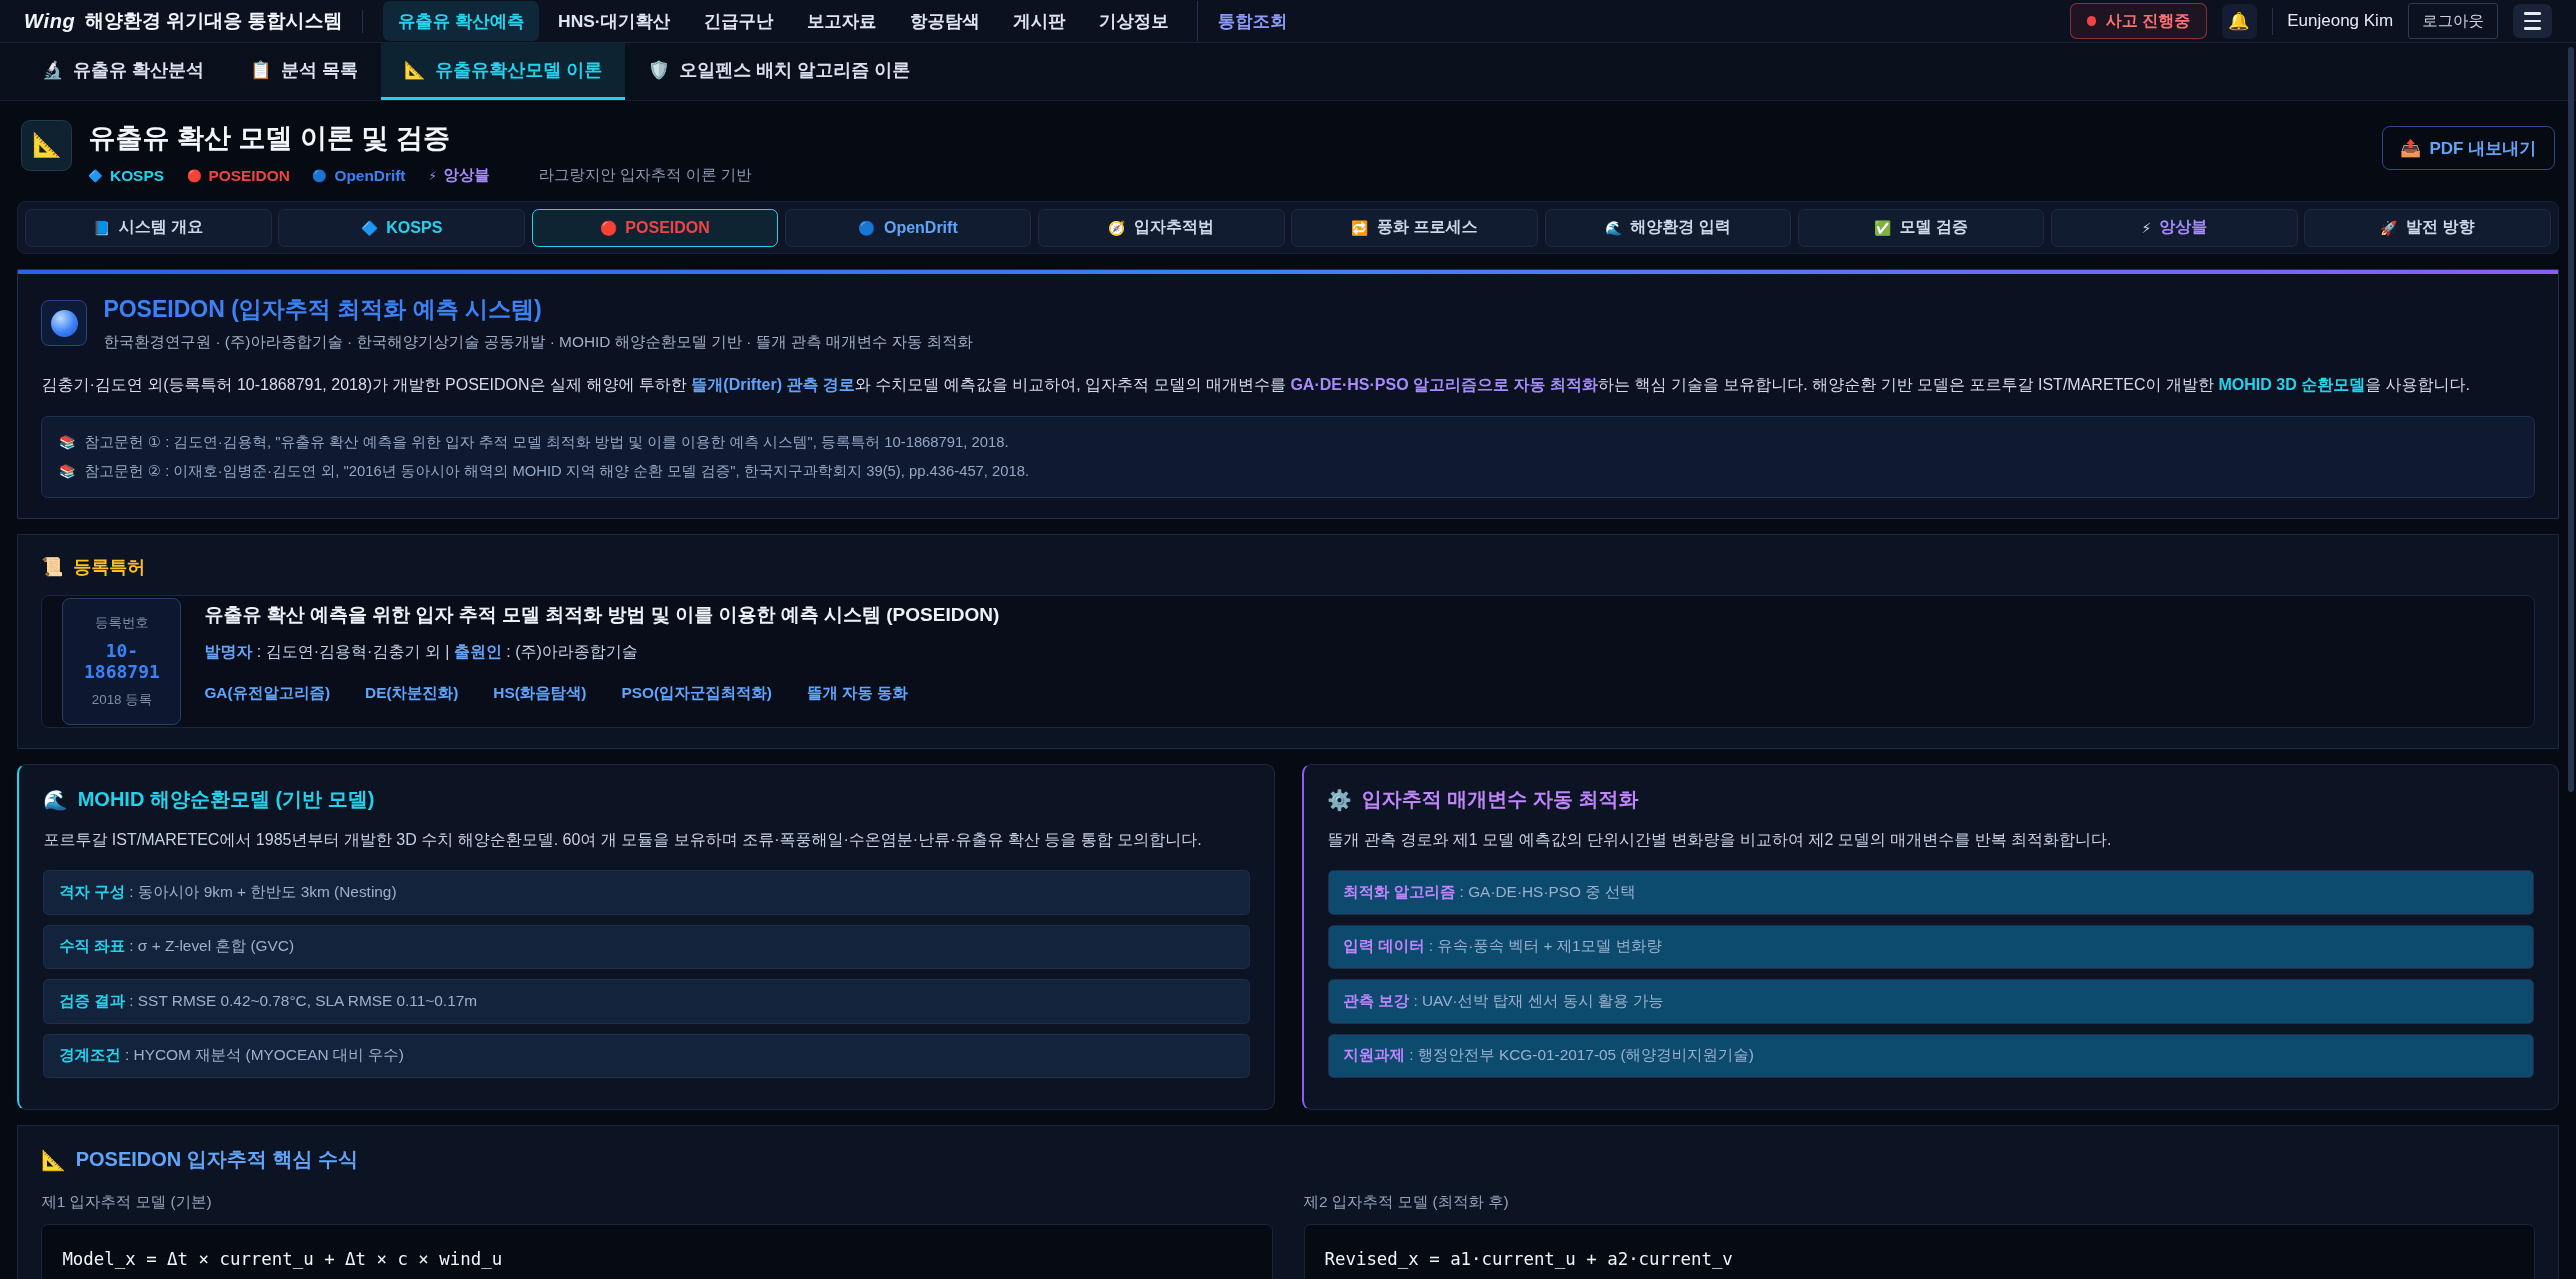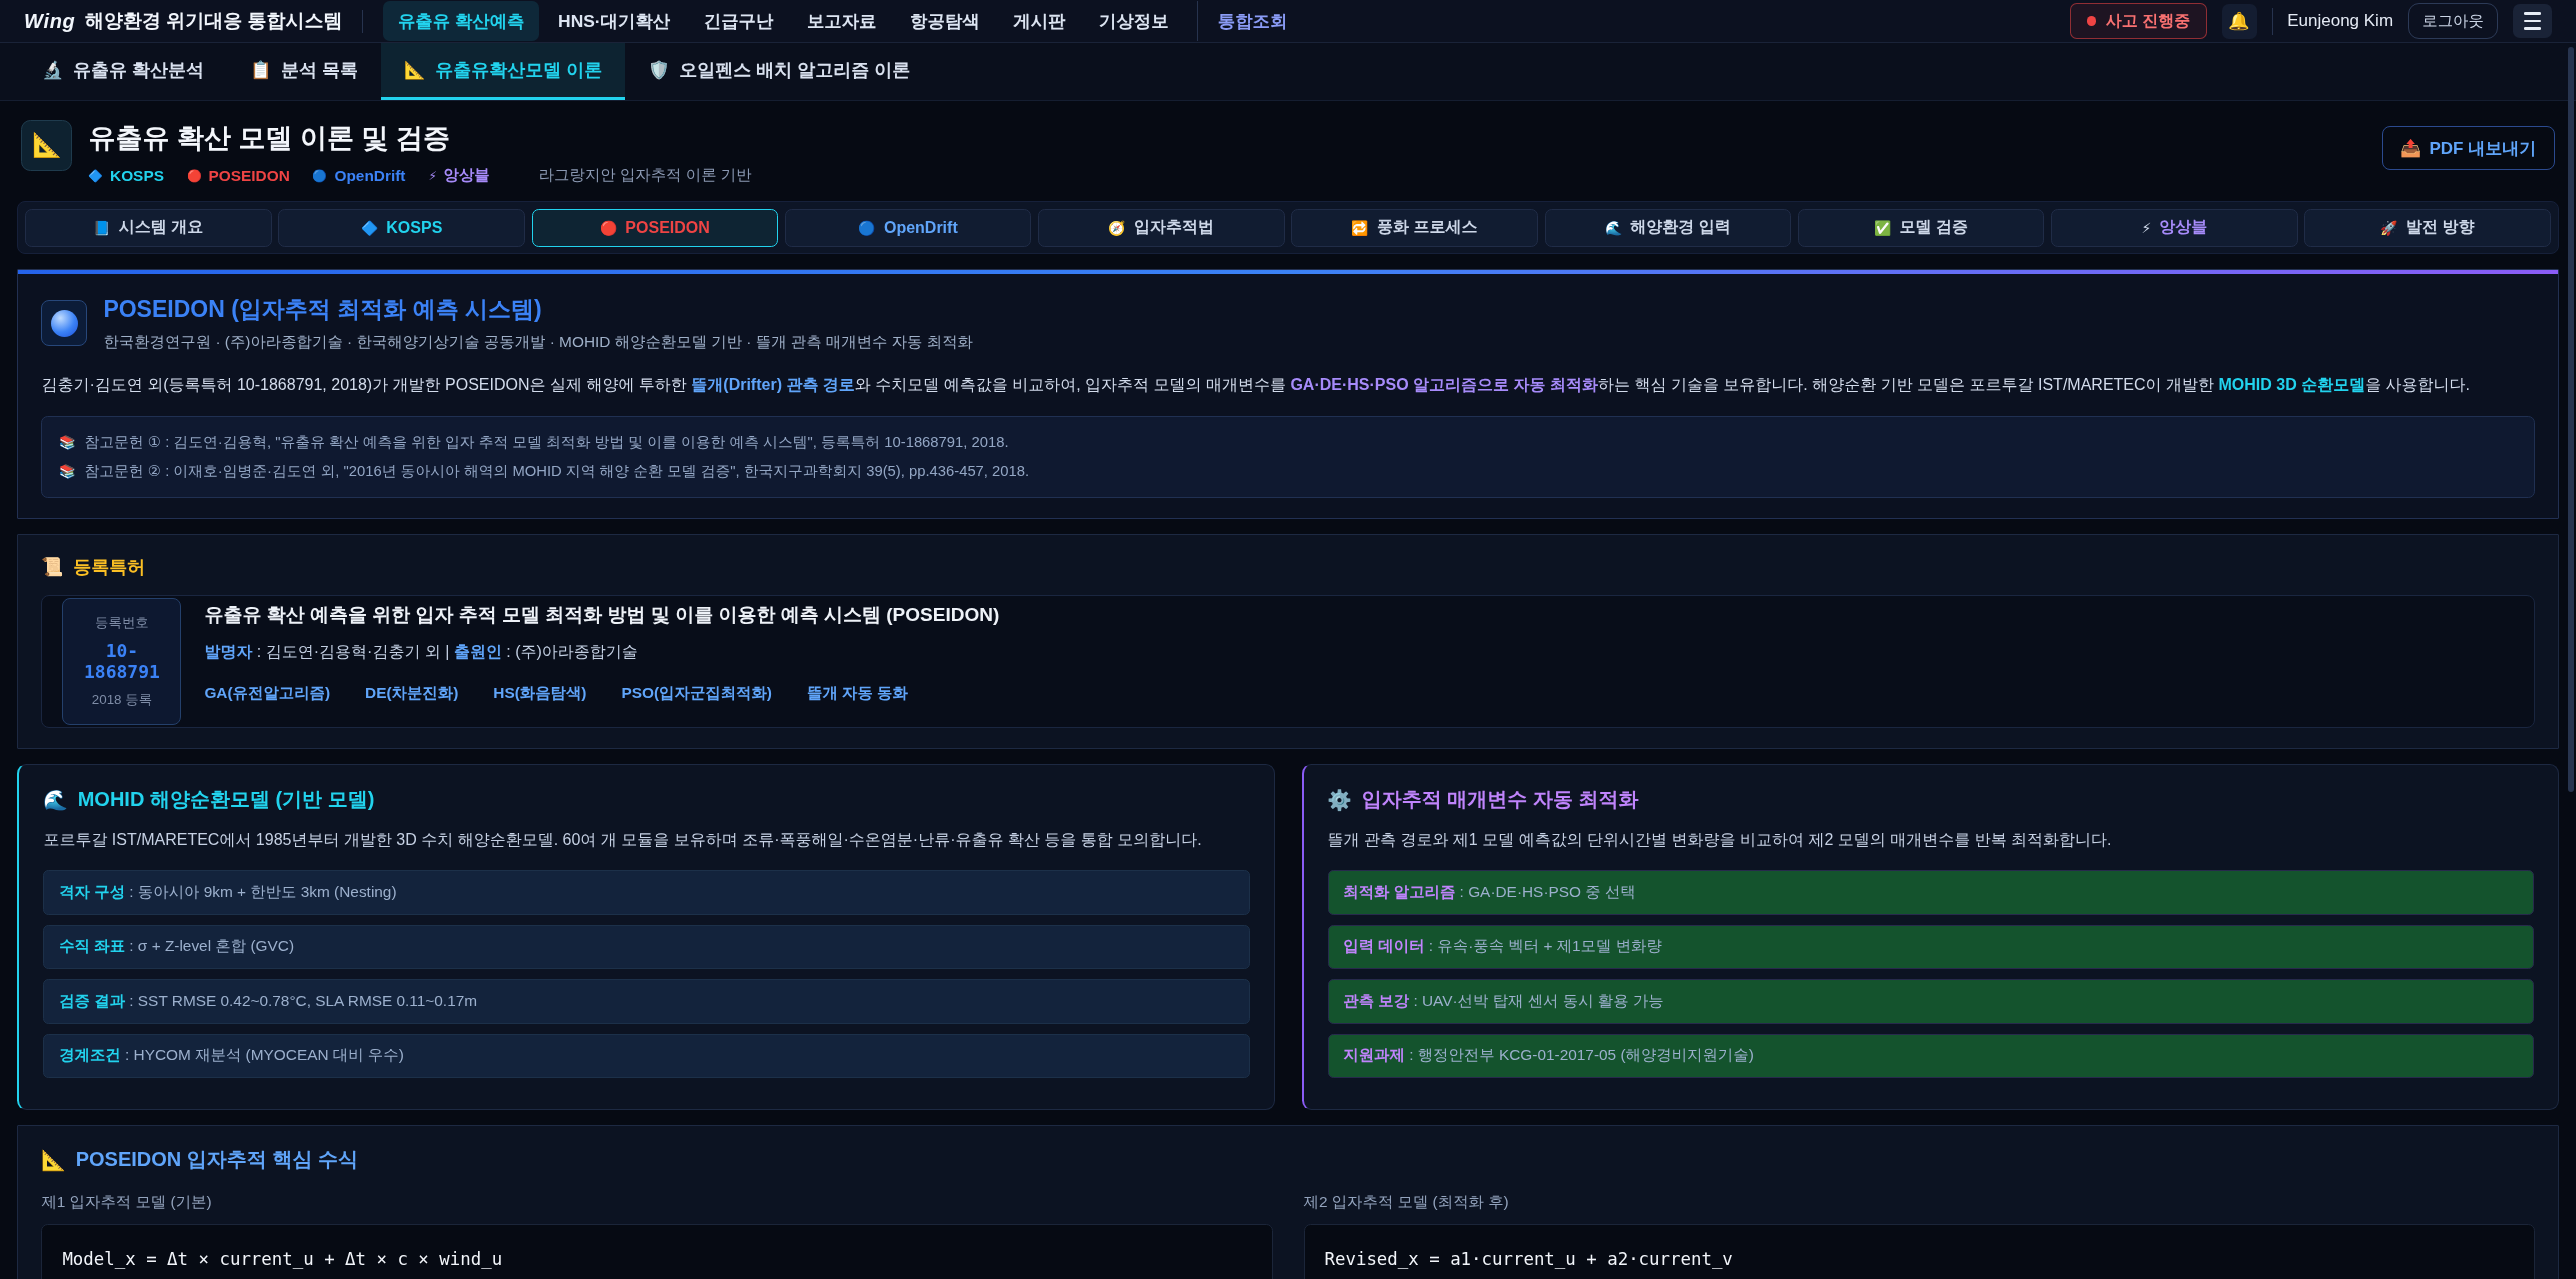--- a/index.html
+++ b/index.html
@@ -19,21 +19,21 @@
   .menu-item.divider { border-left:0.7px solid #27334e; border-radius:0 6.7px 6.7px 0; margin-left:9.4px; padding-left:20px; }
   .topbar-right { display:flex; align-items:center; gap:14.8px; }
   .incident-pill { display:flex; align-items:center; gap:9.4px; border:0.7px solid rgba(239,68,68,.55);
     background:rgba(239,68,68,.08); color:#f87171; font-size:16px; font-weight:700;
     padding:6.7px 16px; border-radius:6.7px; }
   .incident-dot { width:9.4px; height:9.4px; border-radius:50%; background:#ef4444; }
   .bell-box { width:35px; height:35px; border-radius:6.7px; background:#141d31; display:flex;
     align-items:center; justify-content:center; font-size:17.4px; }
   .vline { width:0.7px; height:27px; background:#27334e; }
   .user-name { font-size:17px; color:#e4eaf4; }
-  .logout-btn { font-size:15.4px; color:#cbd5e6; border:0.7px solid #2c3a57; border-radius:11px;
+  .logout-btn { font-size:15.4px; color:#cbd5e6; border:0.7px solid #2c3a57; border-radius:3px;
     padding:6.7px 13.4px; background:transparent; cursor:pointer; }
   .burger { width:39px; height:34px; border-radius:6.7px; background:#1a2337; display:flex;
     flex-direction:column; justify-content:center; gap:4.7px; align-items:center; cursor:pointer; }
   .burger i { display:block; width:17.4px; height:2.7px; background:#e7edf6; border-radius:1.3px; }
 
   
   .tabbar { height:58px; background:#0a0f1c; border-bottom:0.7px solid #151e31; display:flex; padding:0 19px; }
   .tab { display:flex; align-items:center; gap:9.4px; padding:0 23px; font-size:18px; font-weight:700;
     color:#d9e1ef; cursor:pointer; border-bottom:3.4px solid transparent; }
   .tab .t-ico { font-size:17.4px; }
@@ -104,21 +104,21 @@
   .model-card { background:#0c1322; border:0.7px solid #1d2942; border-radius:9.4px; padding:21.5px 24px; }
   .model-card.cyan { border-left:2.7px solid #22d3ee; }
   .model-card.purple { border-left:2.7px solid #8b5cf6; }
   .mc-title { font-size:20px; font-weight:700; display:flex; align-items:center; gap:9.4px; }
   .model-card.cyan .mc-title { color:#22d3ee; }
   .model-card.purple .mc-title { color:#c084fc; }
   .mc-desc { font-size:16px; color:#c6d1e4; margin-top:14.8px; line-height:1.55; }
   .mc-rows { margin-top:17.4px; }
   .mc-row { border-radius:5.4px; padding:10.7px 14.8px; font-size:15.4px; margin-bottom:10px; color:#9cb0cd; }
   .model-card.cyan .mc-row { background:#13233c; border:0.7px solid #1c3049; }
-  .model-card.purple .mc-row { background:#14532d; border:0.7px solid #272a4c; }
+  .model-card.purple .mc-row { background:#0c4a6e; border:0.7px solid #272a4c; }
   .mc-row .row-label { font-weight:700; }
   .model-card.cyan .row-label { color:#22d3ee; }
   .model-card.purple .row-label { color:#c084fc; }
 
   
   .formula-title { font-size:20px; font-weight:700; color:#60a5fa; display:flex; align-items:center; gap:9.4px; }
   .formula-grid { display:grid; grid-template-columns:1fr 1fr; gap:31px; margin-top:19px; }
   .f-label { font-size:15.4px; color:#93a3bd; margin-bottom:10.7px; }
   .code-block { background:#060a13; border:0.7px solid #1b2539; border-radius:6.7px; padding:17.4px 20px;
     font-family:"DejaVu Sans Mono","Liberation Mono",monospace; font-size:17.4px; line-height:2.0;

